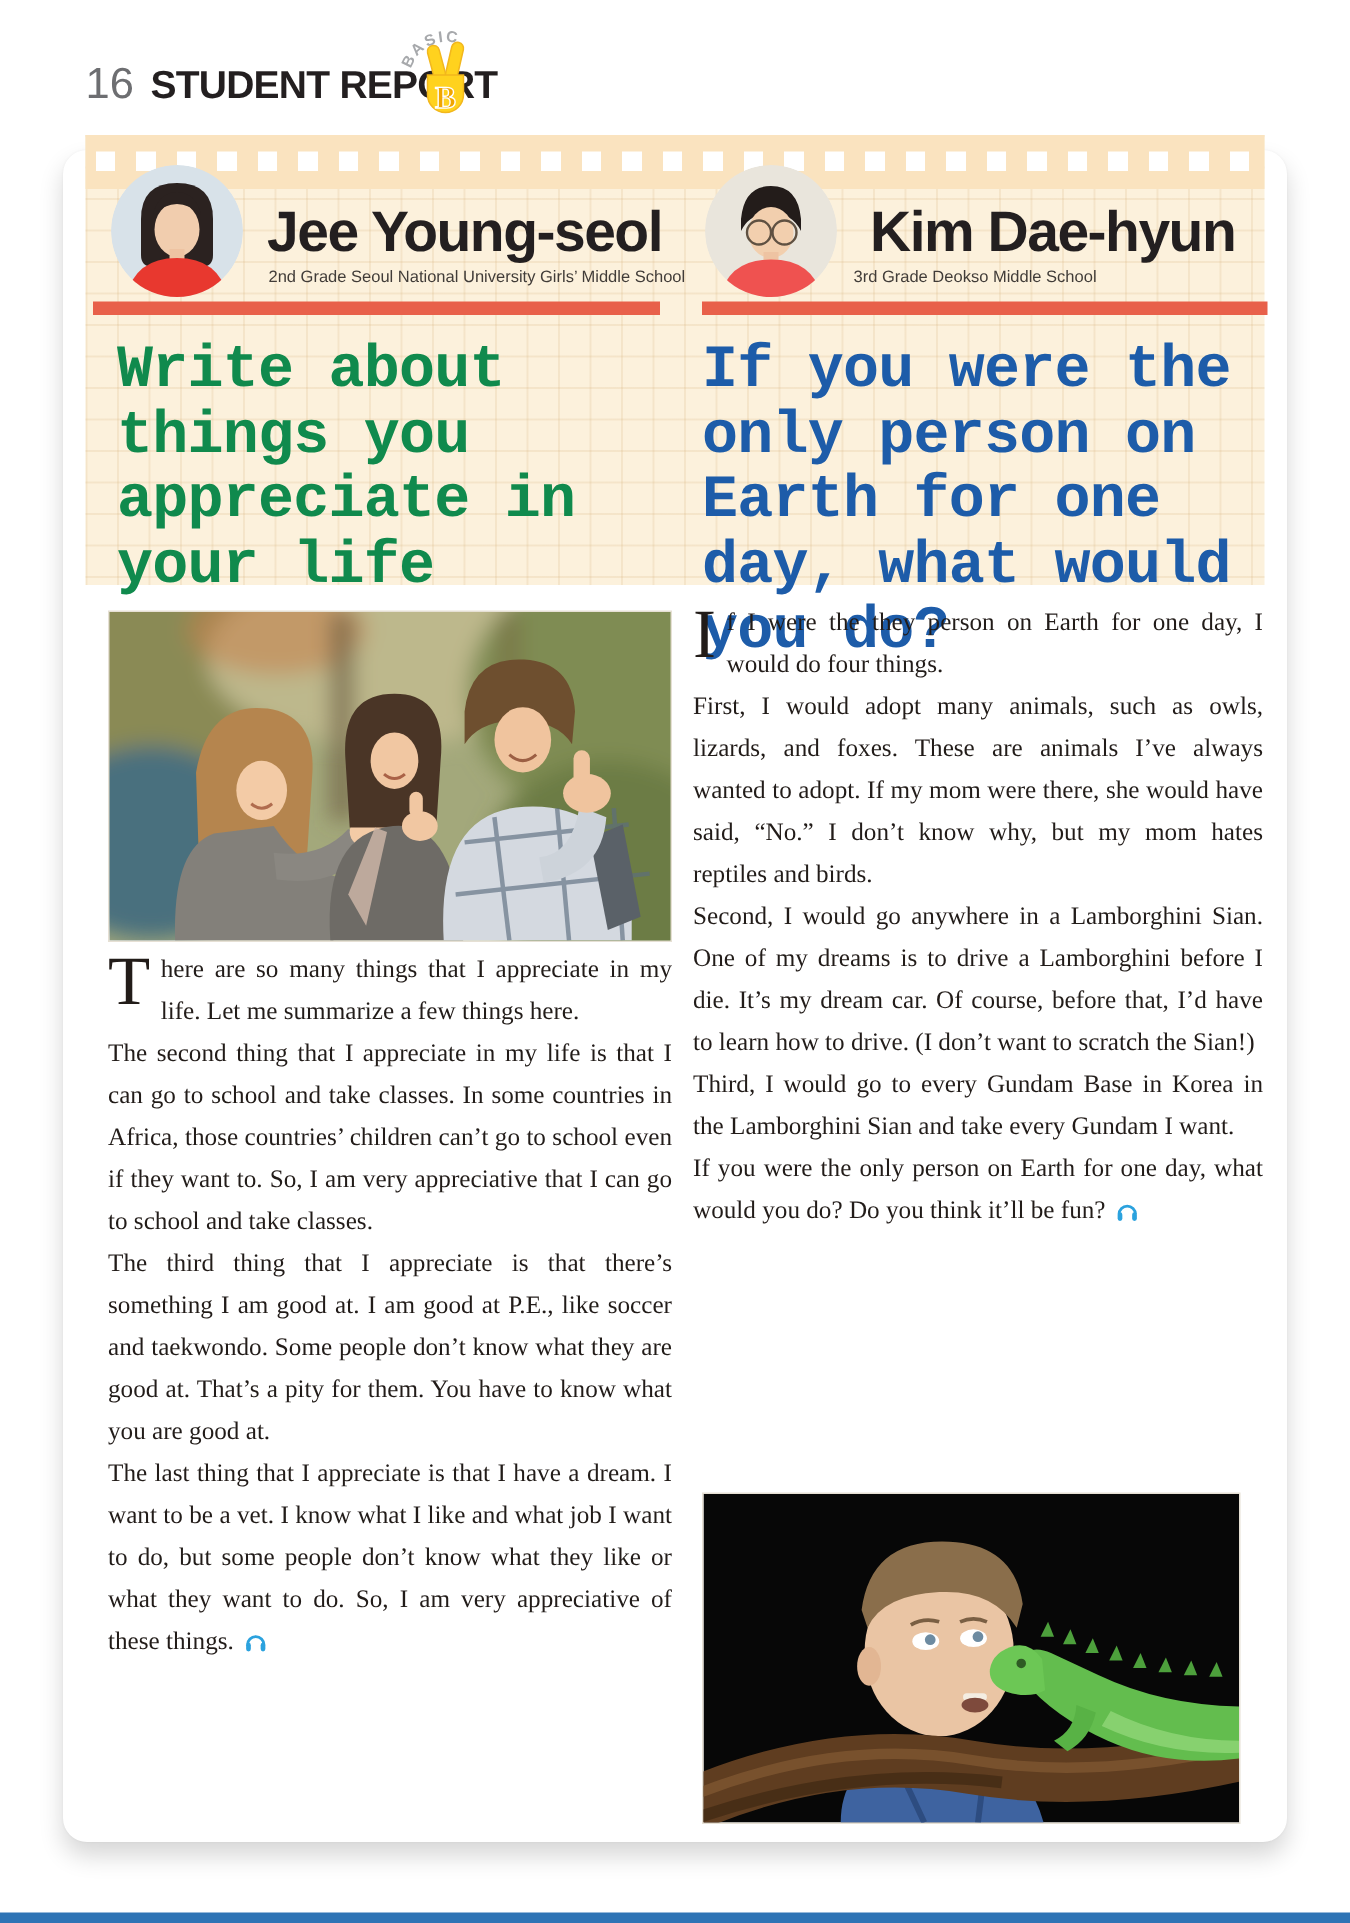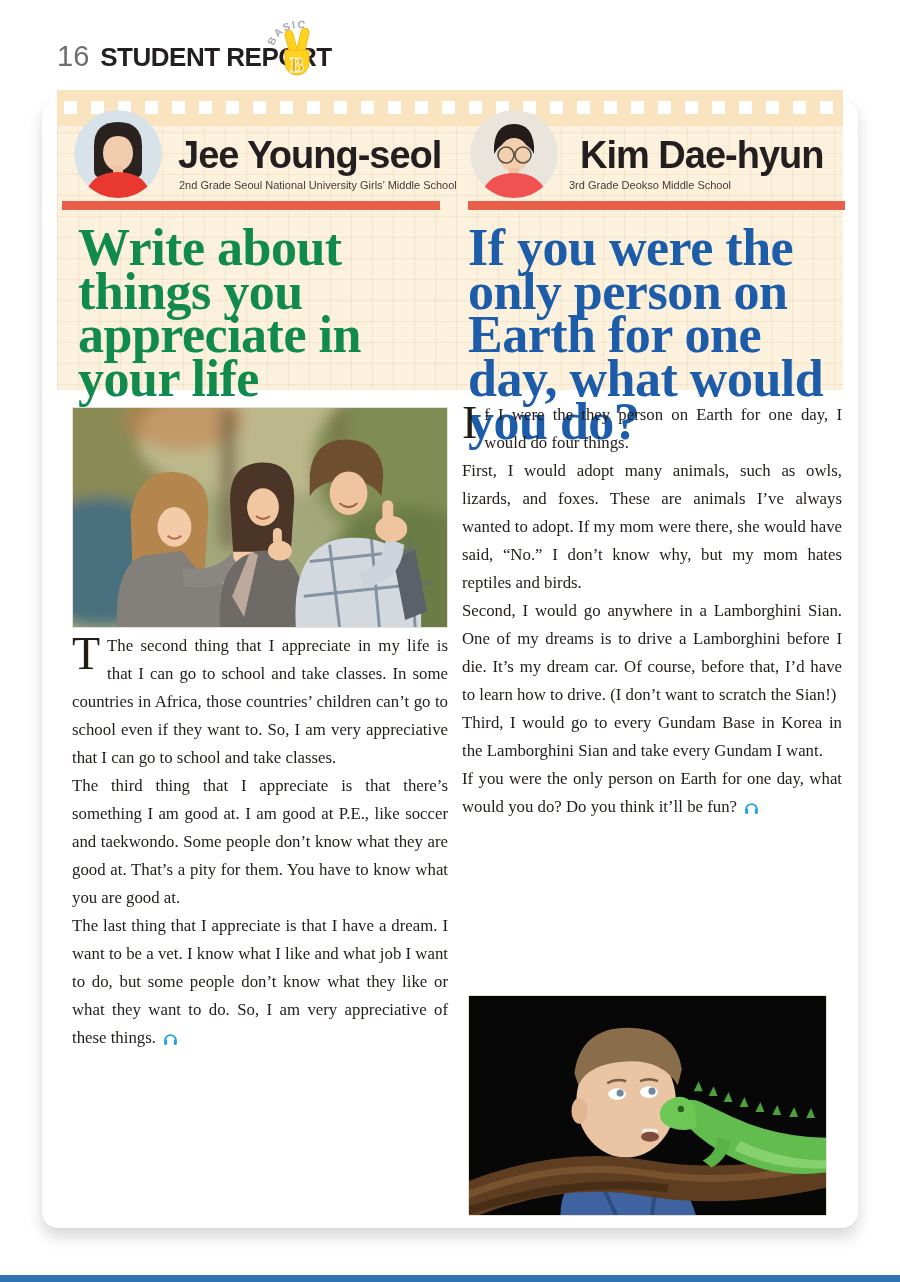--- a/index.html
+++ b/index.html
@@ -35,22 +35,22 @@
   .pname.n-left{left:178px;top:137px;}
   .pname.n-right{left:568px;top:137px;margin-left:12px;}
   .pschool{position:absolute;font-size:11px;font-weight:normal;color:#413c38;}
   .pschool.s-left{left:179px;top:179px;}
   .pschool.s-right{left:569px;top:179px;}
 
   .bar{position:absolute;top:201px;height:9px;background:#e8604a;}
   .bar.b-left{left:62px;width:378px;}
   .bar.b-right{left:468px;width:377px;}
 
-  .headline{position:absolute;margin:0;font-family:Liberation Serif, serif;font-weight:bold;
-            font-size:52px;line-height:43.5px;letter-spacing:-0.5px;}
+  .headline{position:absolute;margin:0;font-family:Liberation Mono, monospace;font-weight:bold;
+            font-size:40px;line-height:43.5px;letter-spacing:-0.5px;}
   .hl-left{left:78px;top:226px;width:372px;color:#108a4d;}
   .hl-right{left:468px;top:226px;width:380px;color:#1d5ca9;}
 
   
   .photo{position:absolute;border:1px solid #e6e0d4;box-sizing:border-box;}
   .photo svg{display:block;width:100%;height:100%;}
   .photo-left{left:72px;top:407px;width:376px;height:221px;}
   .photo-right{left:468px;top:995px;width:359px;height:221px;}
 
   
@@ -182,21 +182,21 @@
           <path d="M338 132 l6 89"></path>
       </g>
       <path d="M322 152 l22-9 12 62 -22 9z" fill="#5a6168"></path>
       <path d="M288 165 q22-2 27-34 l18 7 q-3 38-42 44z" fill="#cdd3da"></path>
       <ellipse cx="320" cy="122" rx="16" ry="13" fill="#f0c49e"></ellipse>
       <rect x="311" y="93" width="11" height="23" rx="5.5" fill="#f0c49e"></rect>
     </svg>
   </div>
 
   <div class="article art-left">
-    <p><span class="dropcap">T</span></p>
+    <p><span class="dropcap">T</span><span>here are so many things that I appreciate in my life. Let me summarize a few things here.</span></p>
     <p>The second thing that I appreciate in my life is that I can go to school and take classes. In some countries in Africa, those countries’ children can’t go to school even if they want to. So, I am very appreciative that I can go to school and take classes.</p>
     <p>The third thing that I appreciate is that there’s something I am good at. I am good at P.E., like soccer and taekwondo. Some people don’t know what they are good at. That’s a pity for them. You have to know what you are good at.</p>
     <p><span>The last thing that I appreciate is that I have a dream. I want to be a vet. I know what I like and what job I want to do, but some people don’t know what they like or what they want to do. So, I am very appreciative of these things.</span><span class="hp"><svg width="17" height="15" viewBox="0 0 24 22">
             <path d="M4 14 a8 8 0 0 1 16 0" stroke="#2ba2de" stroke-width="2.8" fill="none"></path>
             <rect x="2.6" y="12" width="4.6" height="8.5" rx="2.3" fill="#2ba2de"></rect>
             <rect x="16.8" y="12" width="4.6" height="8.5" rx="2.3" fill="#2ba2de"></rect>
           </svg></span></p>
   </div>
 
   <div class="article art-right">

